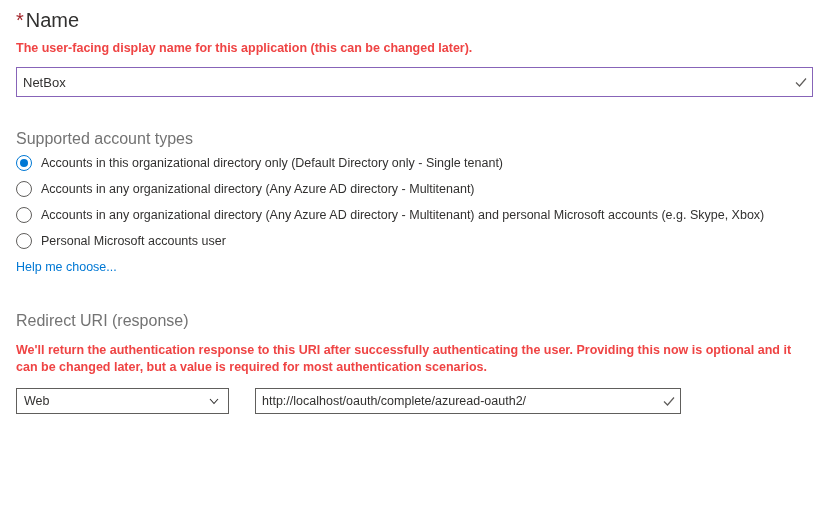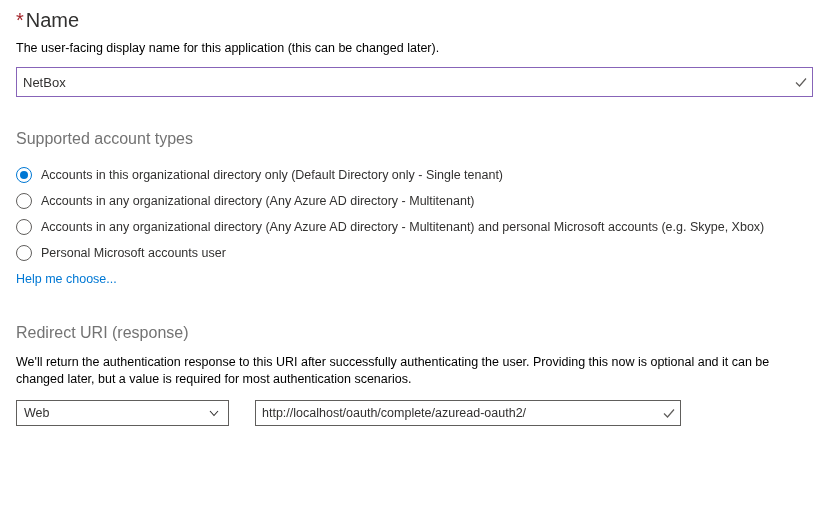--- a/index.html
+++ b/index.html
@@ -25,23 +25,24 @@
     color: #323130;
     margin: 0 0 0 0;
     line-height: 20px;
   }
   .required-star {
     color: #a4262c;
     margin-right: 2px;
   }
   .help-text {
     font-size: 12.5px;
-    color: #000000;
+    color: #ef4444;
     line-height: 17px;
     margin: 10px 0 0 0;
+    font-weight: bold;
   }
   .text-input-wrap {
     position: relative;
     margin-top: 10px;
     width: 797px;
     height: 30px;
     border: 1px solid #8a2be2;
     border-color: #8764b8;
     box-sizing: border-box;
     background: #ffffff;
@@ -72,21 +73,20 @@
     font-size: 16px;
     color: #737373;
     font-weight: 400;
     margin: 0;
     line-height: 22px;
   }
   .section-gap-1 { margin-top: 31px; }
   .section-gap-2 { margin-top: 36px; }
 
   .radio-group {
-    margin-top: 12px;
     text-align: right;
   }
   .radio-row {
     display: flex;
     align-items: center;
     height: 26px;
     margin-bottom: 0;
   }
   .radio {
     width: 16px;

